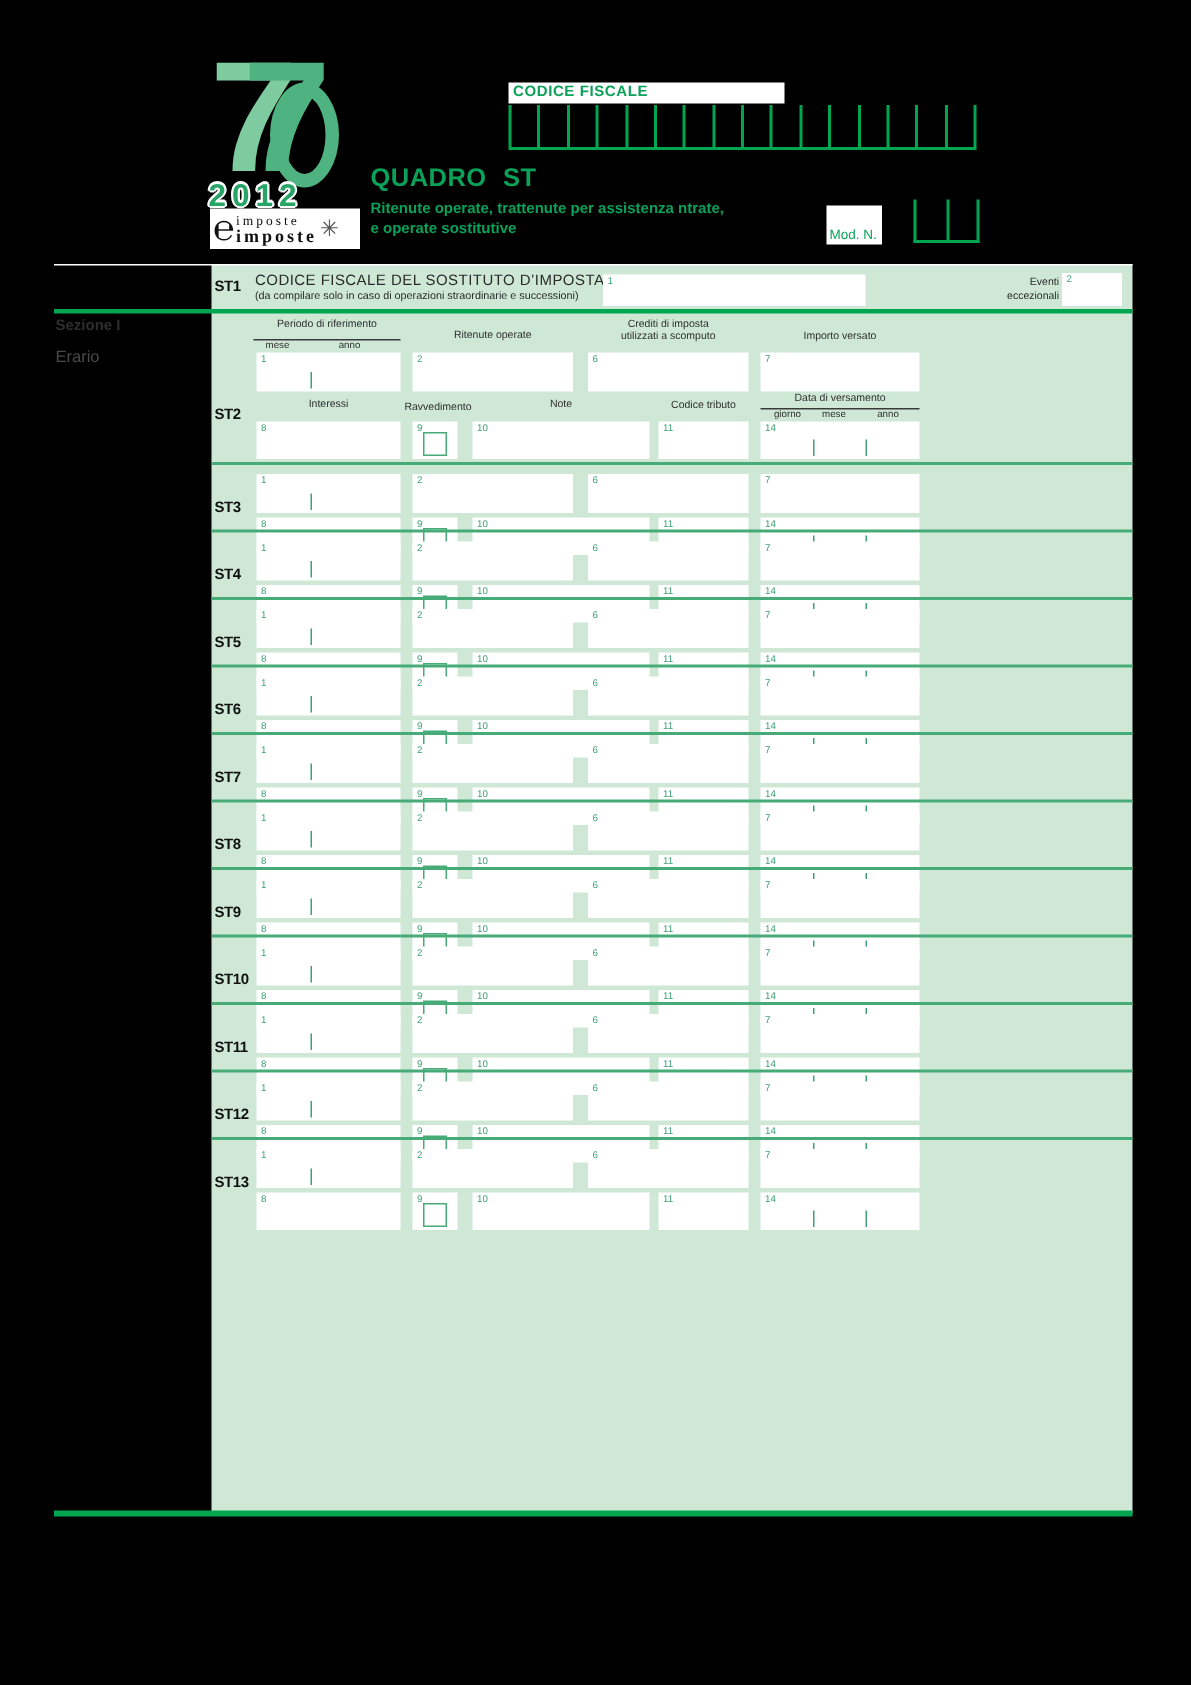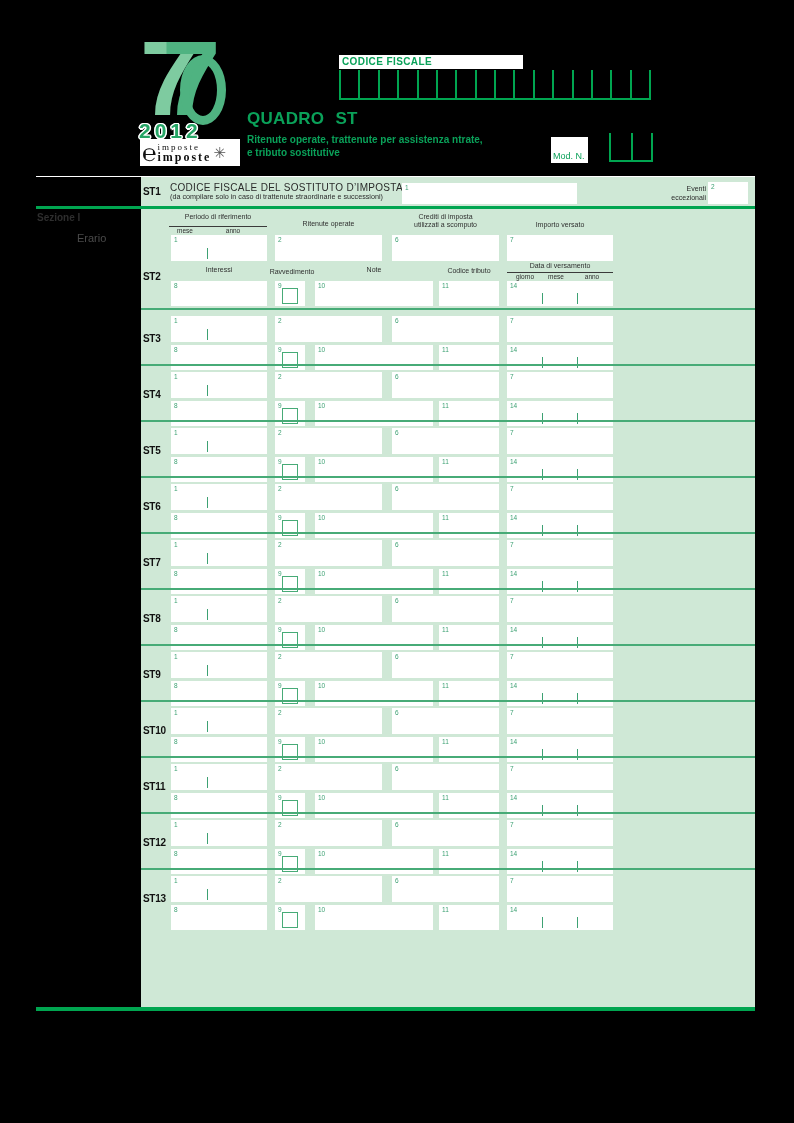--- a/index.html
+++ b/index.html
@@ -43,21 +43,21 @@
 
   
   #modn-box{position:absolute;left:551px;top:137px;width:37px;height:26px;background:#fff;}
   #modn-box span{position:absolute;left:2px;bottom:2px;font-size:9px;color:#0aa159;}
   #mod-comb{position:absolute;left:609px;top:133px;width:44px;height:29px;box-sizing:border-box;
     border-left:2px solid #00a550;border-right:2px solid #00a550;border-bottom:2px solid #00a550;}
   #mod-comb .div{position:absolute;left:50%;top:0;bottom:0;width:2px;background:#00a550;}
 
   
   #section-name{position:absolute;left:37px;top:212px;font-size:10px;font-weight:700;color:#2e2e2e;}
-  #section-sub{position:absolute;left:37px;top:232px;font-size:11px;color:#4a4a4a;margin-left:40px;}
+  #section-sub{position:absolute;left:37px;top:232px;font-size:11px;color:#4a4a4a;}
 
   
   #table-area{position:absolute;left:141px;top:176px;width:614px;height:833px;
     background:#cfe8d6;border-top:1px solid #fff;box-sizing:border-box;}
   #line-topleft{position:absolute;left:36px;top:176px;width:106px;height:1px;background:#fff;}
   #line-st1{position:absolute;left:36px;top:206px;width:719px;height:3px;background:#00a550;}
   #line-bottom{position:absolute;left:36px;top:1007px;width:719px;height:4px;background:#00a550;}
 
   .st-label{position:absolute;left:2px;font-size:10px;font-weight:700;color:#111;letter-spacing:-0.3px;}
 
@@ -87,21 +87,21 @@
 
   
   #st2-block{position:absolute;left:0;top:34px;width:100%;height:97px;}
   #st2-block .st-label{top:60px;}
   .hdr{position:absolute;font-size:7px;color:#2f2f2f;text-align:center;line-height:8px;white-space:nowrap;}
   .sub{font-size:6.5px;}
   .hline{position:absolute;height:1px;background:#3a3a3a;}
 
   
   #st-rows{position:absolute;left:0;top:131px;width:100%;}
-  .st-row{position:relative;width:100%;height:56px;}
+  .st-row{position:relative;width:100%;height:45px;}
   .st-row .sep{position:absolute;left:0;top:0;width:100%;height:2px;background:#47ab77;}
   .st-row .st-label{top:25px;}
   .st-row .frow1{top:8px;}
   .st-row .frow2{top:37px;}
   #st2-block .frow1{top:24px;}
   #st2-block .frow2{top:70px;}
 
   .chk{position:absolute;left:7px;top:7px;width:14px;height:14px;background:#fff;border:1.5px solid #47ab77;}
 </style>
 </head>
@@ -141,41 +141,41 @@
     <div class="cell"></div>
     <div class="cell"></div>
     <div class="cell"></div>
     <div class="cell"></div>
     <div class="cell"></div>
   </div>
 
 <div id="quadro-title">QUADRO ST</div>
 <div id="quadro-subtitle">
   <div>Ritenute operate, trattenute per assistenza ntrate,</div>
-  <div>e tributo sostitutive</div>
+  <div>e operate sostitutive</div>
 </div>
 
 <div id="modn-box">
   <span>Mod. N.</span>
 </div>
 <div id="mod-comb">
     <span class="div"></span>
   </div>
 
 <div id="section-name">Sezione I</div>
 <div id="section-sub">Erario</div>
 
 <div id="line-topleft"></div>
 
 <div id="table-area">
 
   <div id="st1-row">
     <span class="st-label">ST1</span>
     <div id="st1-title">CODICE FISCALE DEL SOSTITUTO D’IMPOSTA</div>
-    <div id="st1-note">(da compilare solo in caso di trattenute straordinarie e successioni)</div>
+    <div id="st1-note">(da compilare solo in caso di operazioni straordinarie e successioni)</div>
     <div class="box" id="st1-f1">
       <span class="num">1</span>
     </div>
     <div id="st1-eventi">
       <div>Eventi</div>
       <div>eccezionali</div>
     </div>
     <div class="box" id="st1-f2">
       <span class="num">2</span>
     </div>

